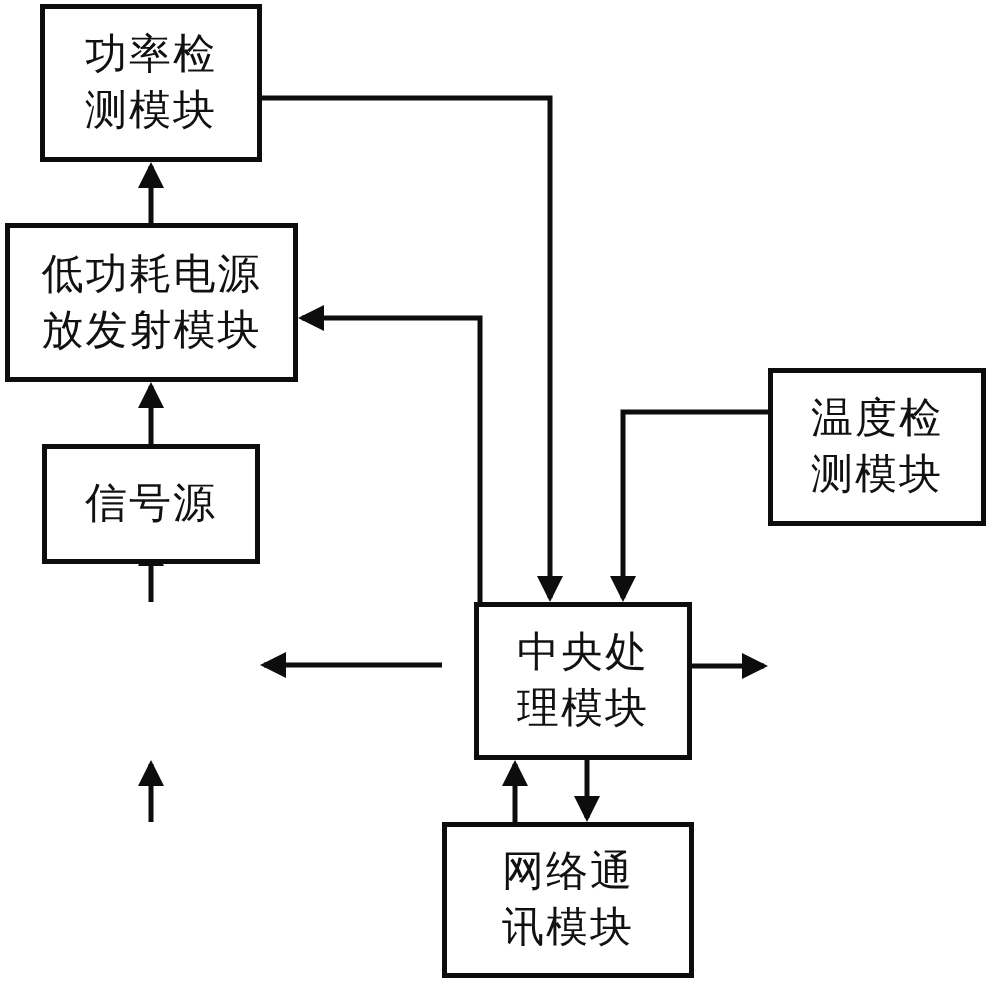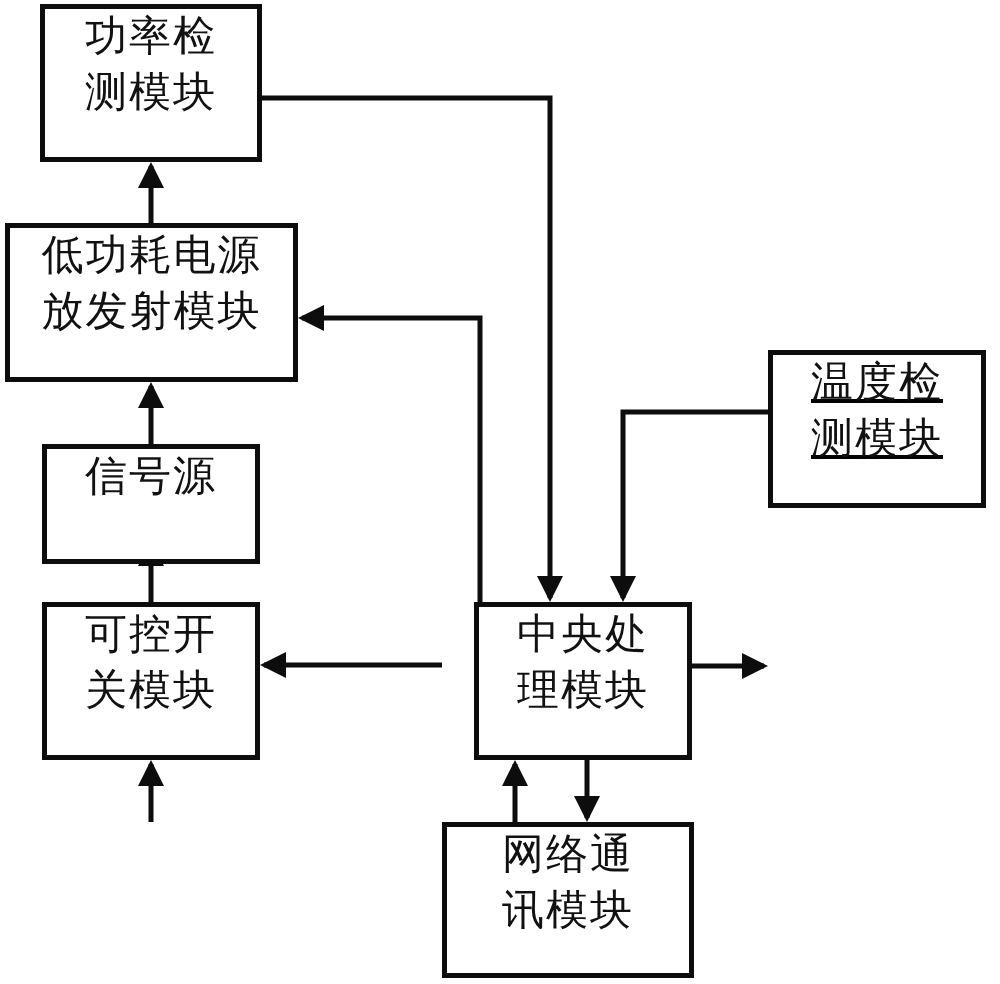--- a/index.html
+++ b/index.html
@@ -21,40 +21,40 @@
     top: 0;
     width: 1000px;
     height: 984px;
   }
   .node {
     position: absolute;
     box-sizing: border-box;
     border: 5px solid #0d0d0d;
     background: #ffffff;
     display: flex;
-    align-items: flex-start;
+    align-items: center;
     justify-content: center;
   }
   .node .label {
     display: block;
     white-space: pre-line;
     text-align: center;
     font-size: 42px;
     line-height: 1.33;
     letter-spacing: 2px;
     color: #111111;
   }
   
   #n-power-detection   { left: 40px;  top: 4px;   width: 222px; height: 158px; }
   #n-rf-amplifier      { left: 5px;   top: 223px; width: 293px; height: 159px; }
   #n-signal-source     { left: 42px;  top: 444px; width: 218px; height: 120px;  }
   #n-switch-module     { left: 42px;  top: 602px; width: 218px; height: 158px; }
   #n-power-supply      { left: 4px;   top: 822px; width: 292px; height: 156px; }
   #n-central           { left: 442px; top: 602px; width: 218px; height: 158px; margin-left: 32px; }
-  #n-temperature       { left: 768px; top: 350px; width: 218px; height: 158px; text-decoration: underline; }
+  #n-temperature       { left: 768px; top: 368px; width: 218px; height: 158px; }
   #n-indicator-fan     { left: 768px; top: 602px; width: 220px; height: 160px; }
   #n-network           { left: 442px; top: 822px; width: 252px; height: 156px; }
 
   .edge-line {
     fill: none;
     stroke: #0d0d0d;
     stroke-width: 5;
   }
   .edge-head {
     fill: #0d0d0d;
@@ -131,24 +131,20 @@
 
   <div class="node" id="n-rf-amplifier">
     <span class="label">低功耗电源
 放发射模块</span>
   </div>
 
   <div class="node" id="n-signal-source">
     <span class="label">信号源</span>
   </div>
 
-  <div class="node" id="n-switch-module">
-    <span class="label">可控开
-关模块</span>
-  </div>
 
 
   <div class="node" id="n-central">
     <span class="label">中央处
 理模块</span>
   </div>
 
   <div class="node" id="n-temperature">
     <span class="label">温度检
 测模块</span>

